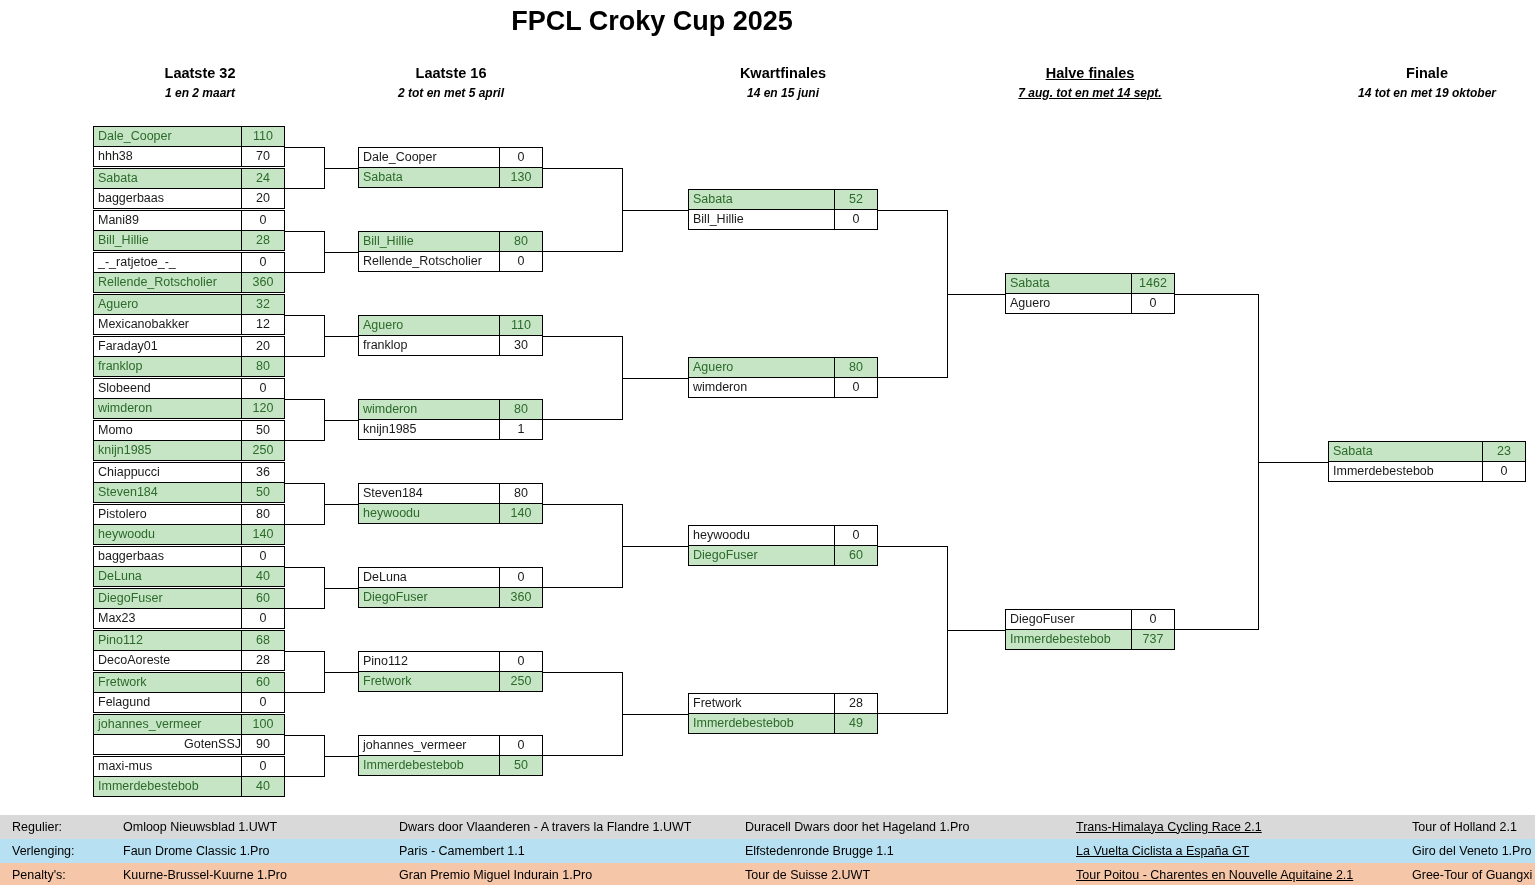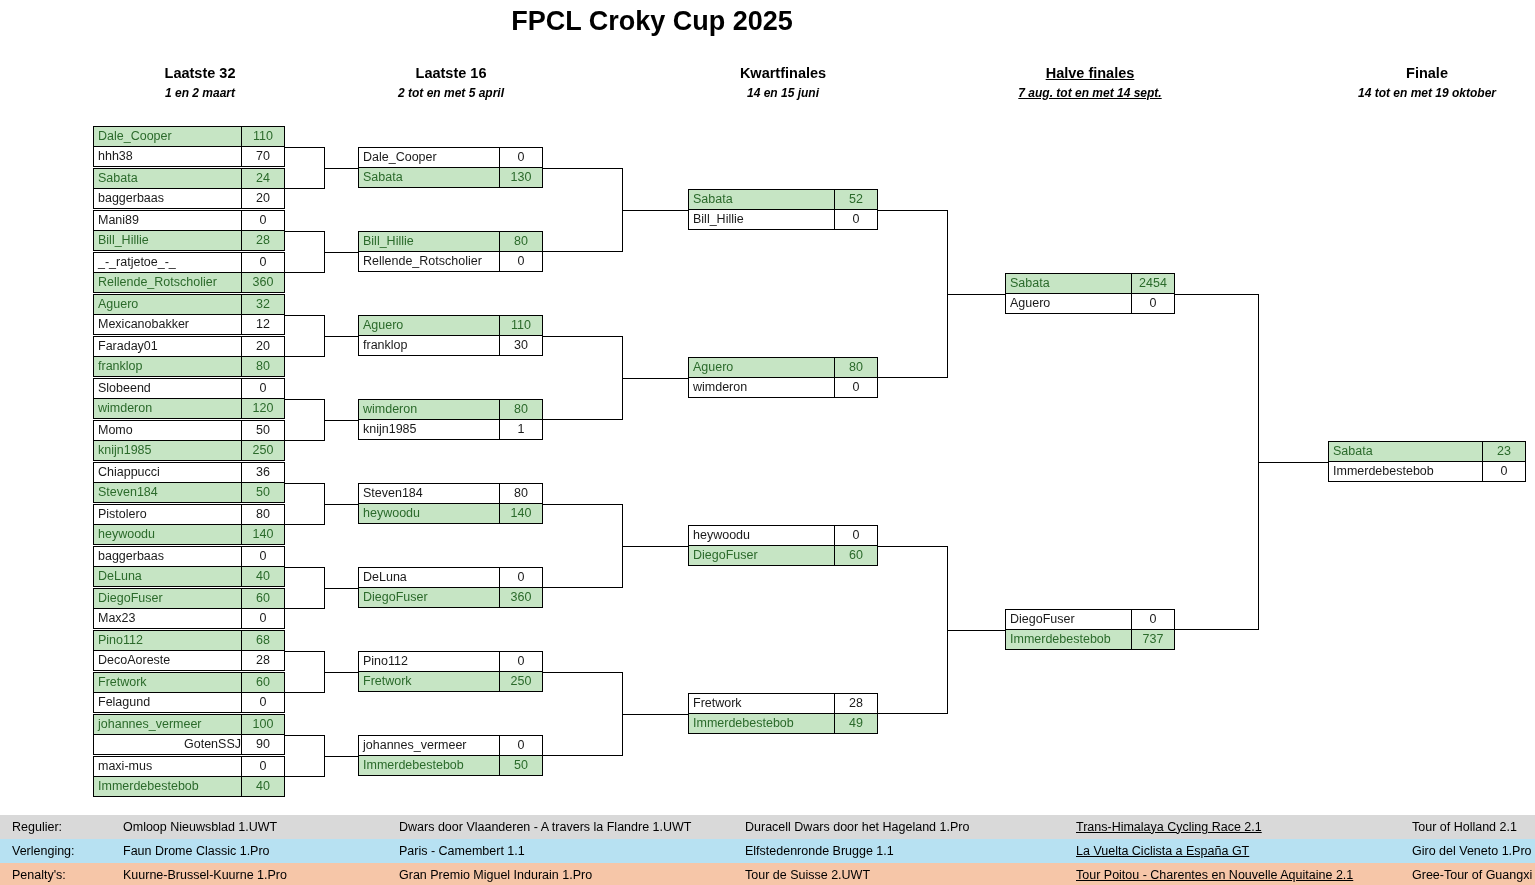--- a/index.html
+++ b/index.html
@@ -446,21 +446,21 @@
         <div class="sc">28</div>
       </div>
       <div class="slot win">
         <div class="nm" style="flex-basis: 148px;">Immerdebestebob</div>
         <div class="sc">49</div>
       </div>
     </div>
     <div class="match" style="left: 1005px; top: 273px; width: 170px;">
       <div class="slot win">
         <div class="nm" style="flex-basis: 128px;">Sabata</div>
-        <div class="sc">2454</div>
+        <div class="sc">1462</div>
       </div>
       <div class="slot lose">
         <div class="nm" style="flex-basis: 128px;">Aguero</div>
         <div class="sc">0</div>
       </div>
     </div>
     <div class="match" style="left: 1005px; top: 609px; width: 170px;">
       <div class="slot lose">
         <div class="nm" style="flex-basis: 128px;">DiegoFuser</div>
         <div class="sc">0</div>

